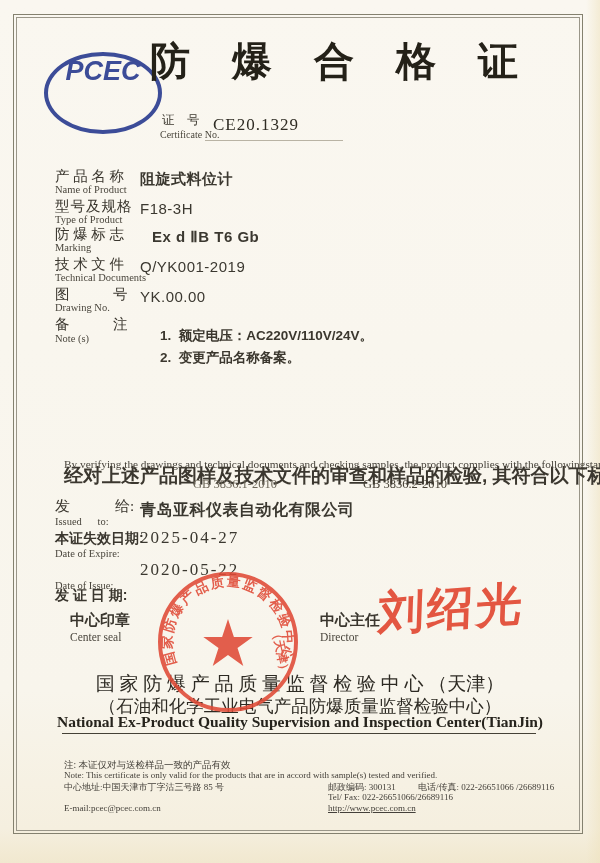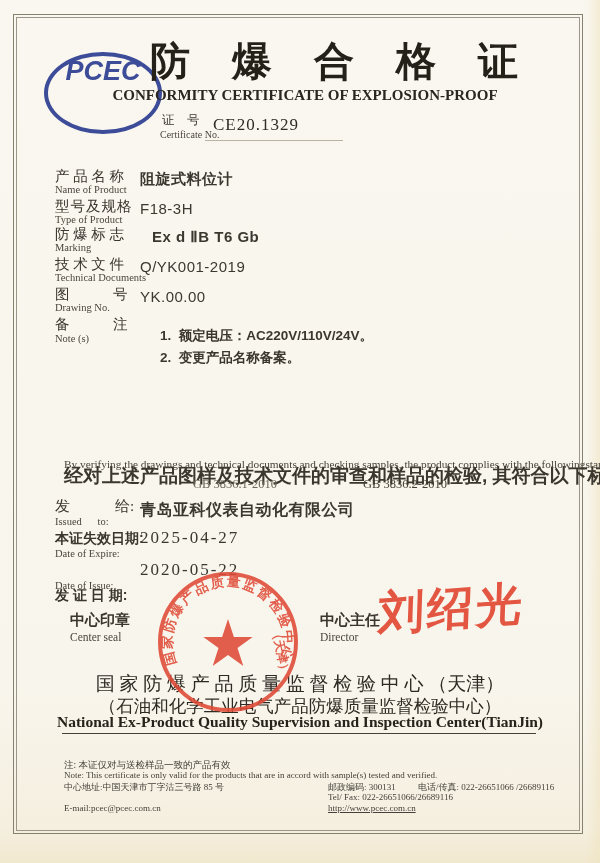--- a/index.html
+++ b/index.html
@@ -60,21 +60,20 @@
   <div class="edge-band"></div>
   <div class="frame">
     <div class="frame-inner"></div>
   </div>
 
 
   <div class="abs logo">
     <span>PCEC</span>
   </div>
   <div class="abs title">防 爆 合 格 证</div>
-  <div class="abs subtitle">CONFORMITY CERTIFICATE OF EXPLOSION-PROOF</div>
   <div class="abs certno-zh">证　号</div>
   <div class="abs certno-en">Certificate No.</div>
   <div class="abs certno-val">CE20.1329</div>
   <div class="abs certno-line"></div>
 
   <div class="abs lzh" style="top:167px">产 品 名 称</div>
   <div class="abs len" style="top:184px">Name of Product</div>
   <div class="abs val semib" style="top:170px">阻旋式料位计</div>
 
   <div class="abs lzh" style="top:197px;letter-spacing:1px">型号及规格</div>

